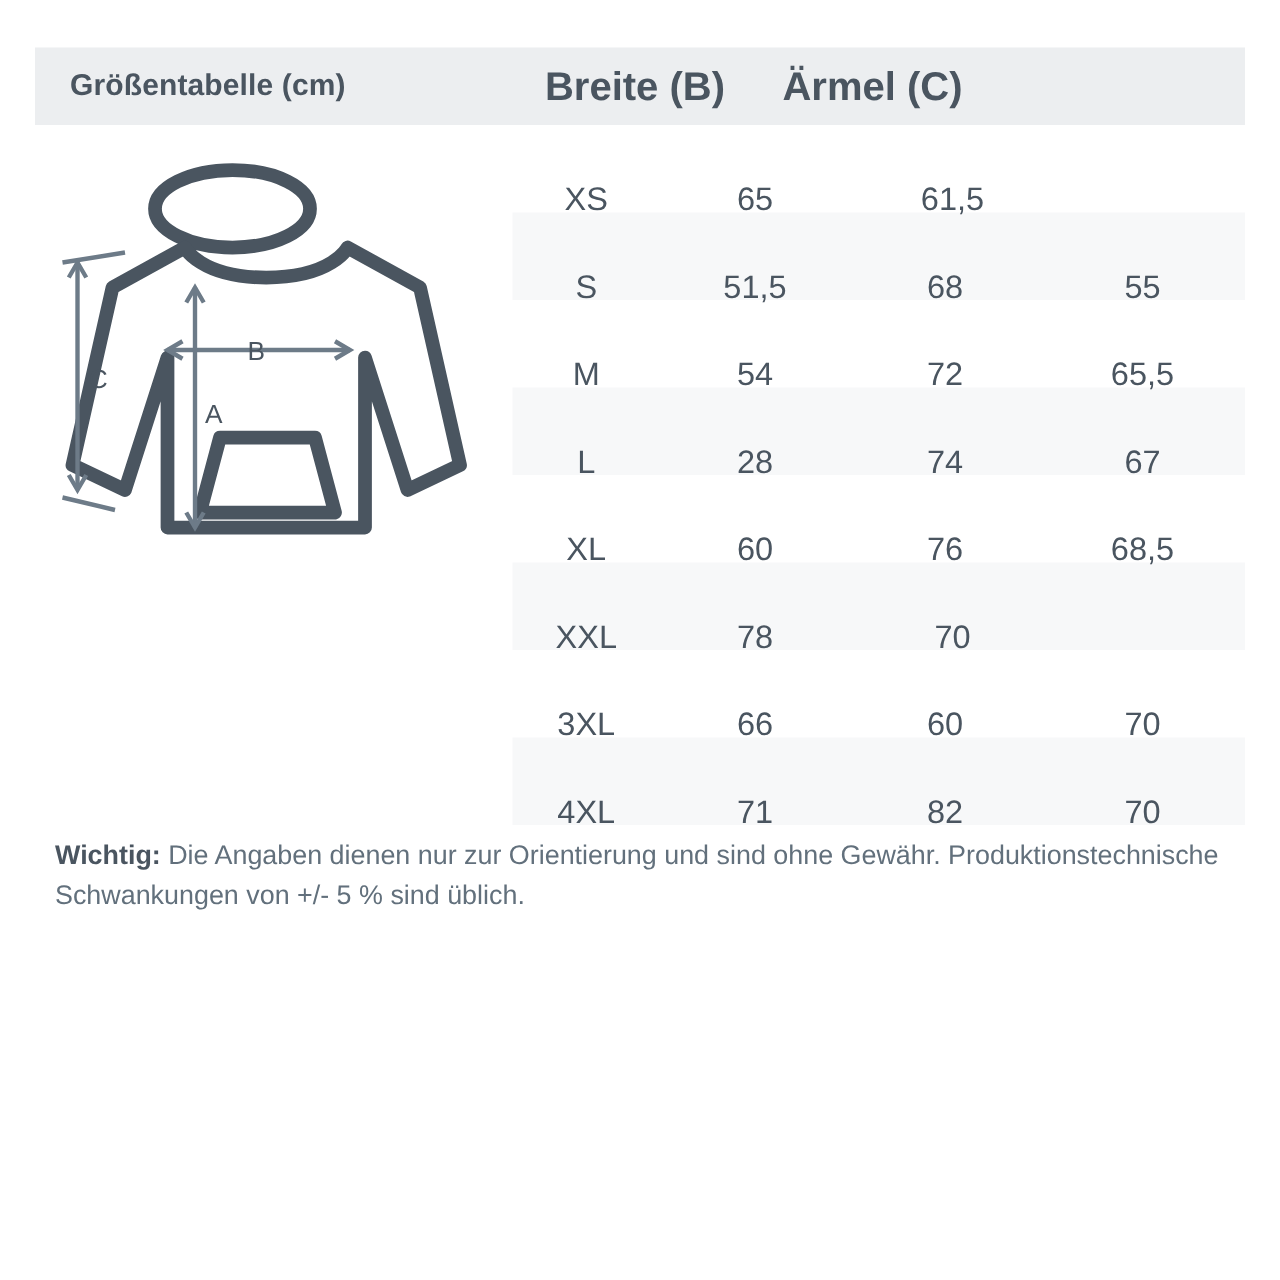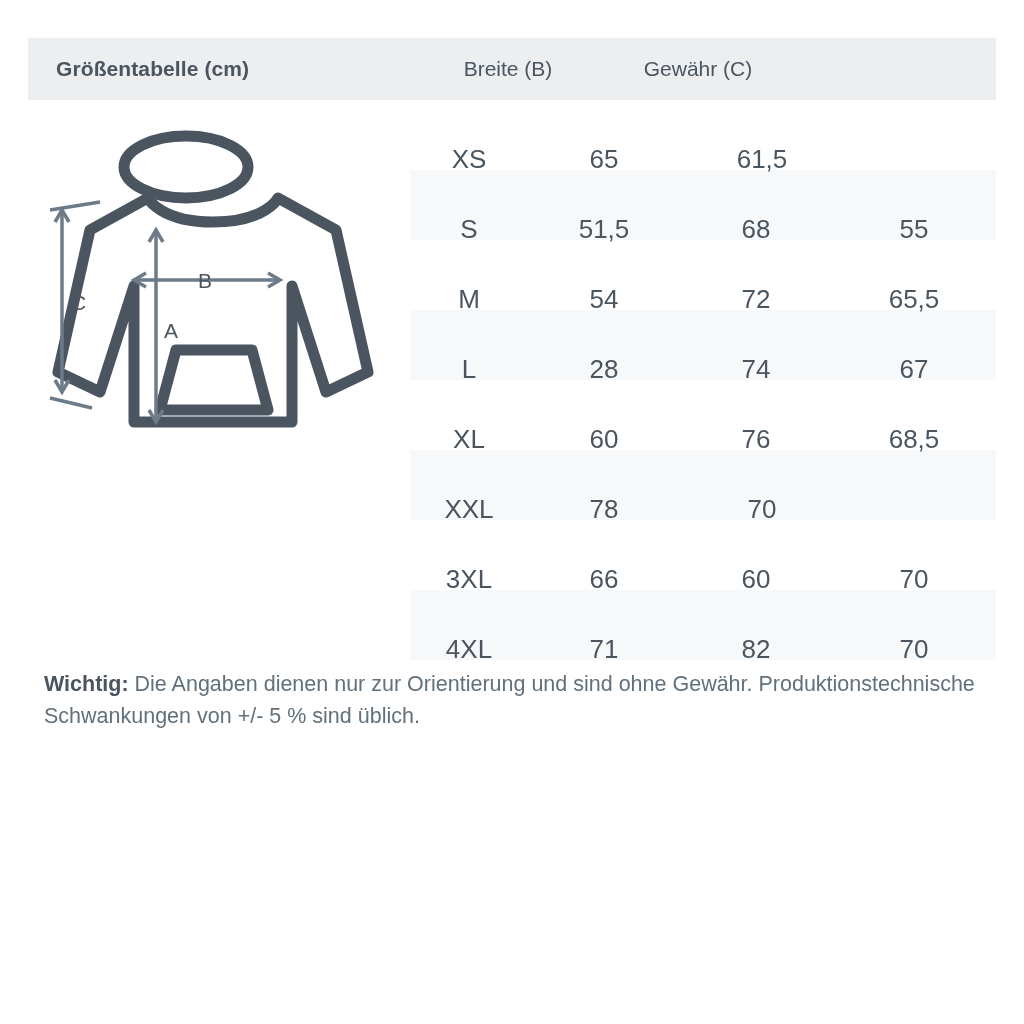--- a/index.html
+++ b/index.html
@@ -30,36 +30,36 @@
     width: 968px;
     height: 62px;
     background: #eceef0;
     display: flex;
     align-items: center;
     box-sizing: border-box;
   }
   .header-title {
     position: absolute;
     left: 28px;
-    font-size: 21px;
+    font-size: 24px;
     font-weight: bold;
     color: #4a5560;
     letter-spacing: 0.1px;
     white-space: nowrap;
   }
   .header-cols {
     position: absolute;
     left: 380px;
     right: 0;
     display: flex;
     align-items: center;
   }
   .header-col {
-    font-size: 21px;
-    font-weight: normal;
+    font-size: 32px;
+    font-weight: bold;
     color: #4a5560;
     text-align: center;
     white-space: nowrap;
   }
   .hc-b { width: 200px; }
   .hc-a { width: 182px; }
   .hc-c { width: 180px; }
 
   
   .table {
@@ -114,21 +114,21 @@
 </style>
 </head>
 <body>
 
 <div class="sheet">
 
   <div class="header">
     <div class="header-title">Größentabelle (cm)</div>
     <div class="header-cols">
       <div class="header-col hc-b">Breite (B)</div>
-      <div class="header-col hc-c">Gewähr (C)</div>
+      <div class="header-col hc-c">Ärmel (C)</div>
     </div>
   </div>
 
   <div class="illustration">
     <svg viewBox="0 0 380 350" width="380" height="350" xmlns="http://www.w3.org/2000/svg">
       <g fill="none" stroke="#4a5560" stroke-width="11" stroke-linejoin="round" stroke-linecap="round">
 
         <ellipse cx="156" cy="57" rx="62" ry="31"></ellipse>
 
         <path d="M118,88 L60,120 L28,262 L70,282 L104,176 L104,312 L262,312 L262,176 L296,282 L338,262 L306,120 L248,88

